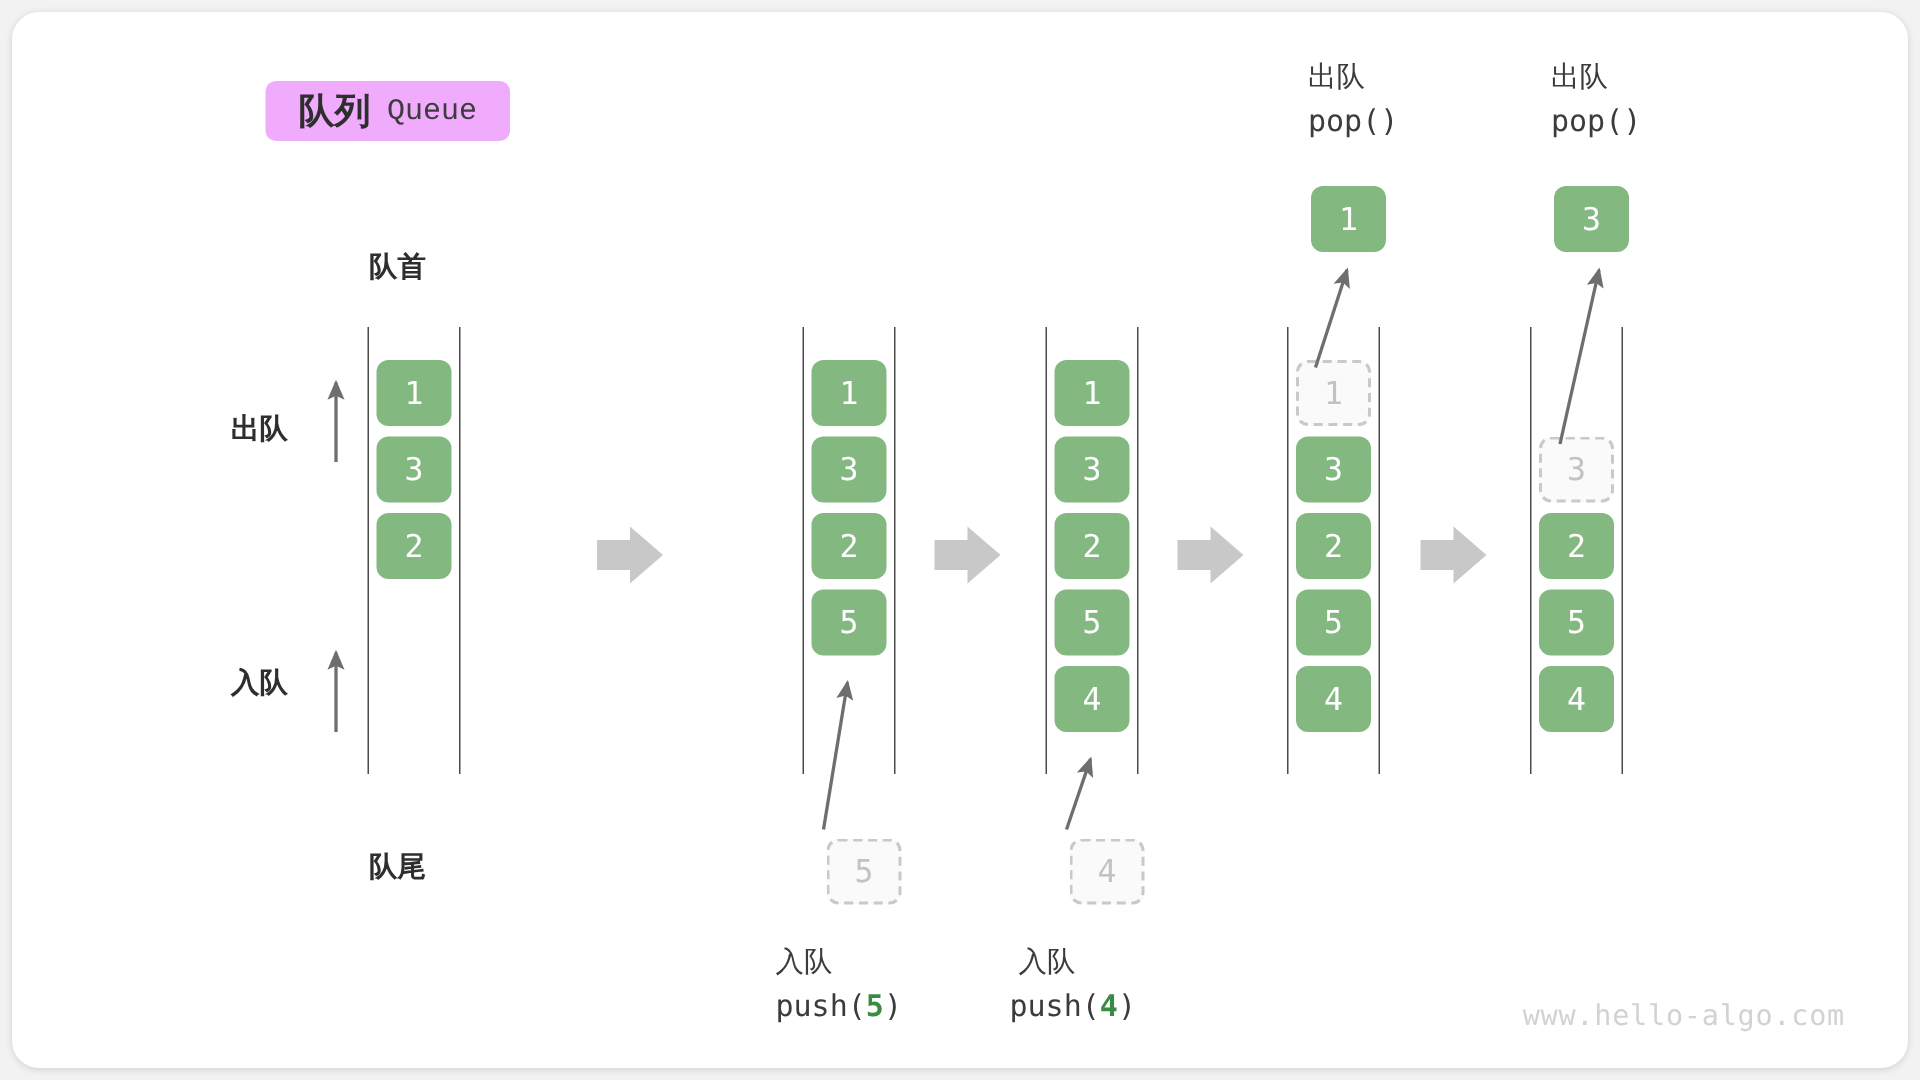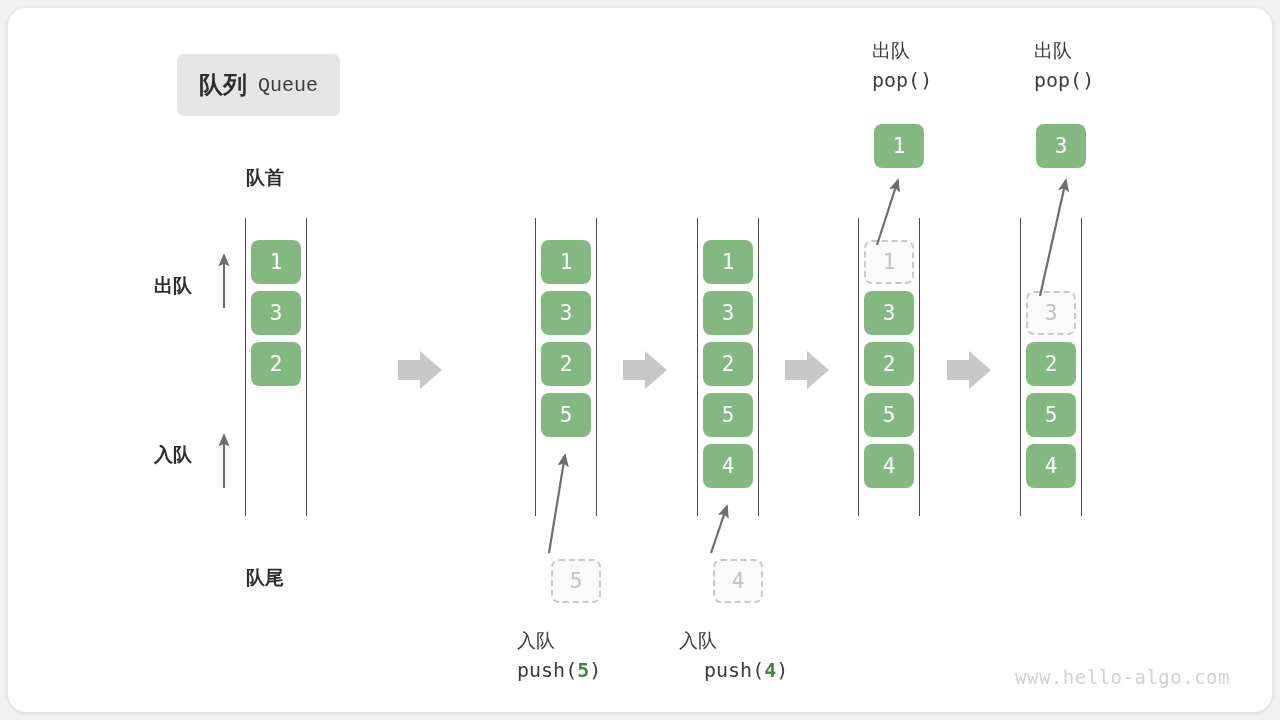--- a/index.html
+++ b/index.html
@@ -30,23 +30,23 @@
     background: #ffffff;
     border-radius: 18px;
     box-shadow: 0 1px 5px rgba(0,0,0,0.13);
   }
 
   
   .title-badge {
     position: absolute;
     left: 169px;
     top: 46px;
-    height: 62px;
+    height: 40px;
     padding: 0 22px;
-    background: #e5e5e5;
+    background: #f0abfc;
     border-radius: 7px;
     display: flex;
     align-items: center;
     gap: 11px;
     white-space: nowrap;
   }
   .title-cn {
     font-size: 24px;
     font-weight: bold;
     color: #2e2e2e;
@@ -234,21 +234,21 @@
           <div class="slots">
             <div class="cell filled">1</div>
             <div class="cell filled">3</div>
             <div class="cell filled">2</div>
             <div class="cell filled">5</div>
             <div class="cell filled">4</div>
           </div>
         </div>
         <div class="incoming" style="left: 705px; top: 551px;">4</div>
         <div class="lbl op-cn" style="left: 671px; top: 620px;">入队</div>
-        <div class="lbl op-code" style="left: 696px; top: 650px;"><span>push(</span><span class="argv">4</span><span>)</span></div>
+        <div class="lbl op-code" style="left: 665px; top: 650px;"><span>push(</span><span class="argv">4</span><span>)</span></div>
         <div class="column" style="left: 850px;">
           <div class="rail left"></div>
           <div class="rail right"></div>
           <div class="slots">
             <div class="cell ghost">1</div>
             <div class="cell filled">3</div>
             <div class="cell filled">2</div>
             <div class="cell filled">5</div>
             <div class="cell filled">4</div>
           </div>

